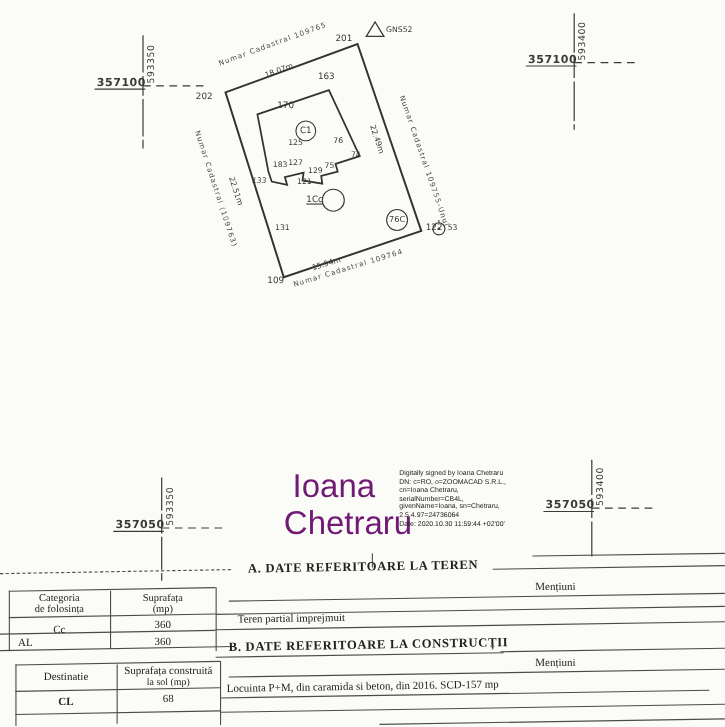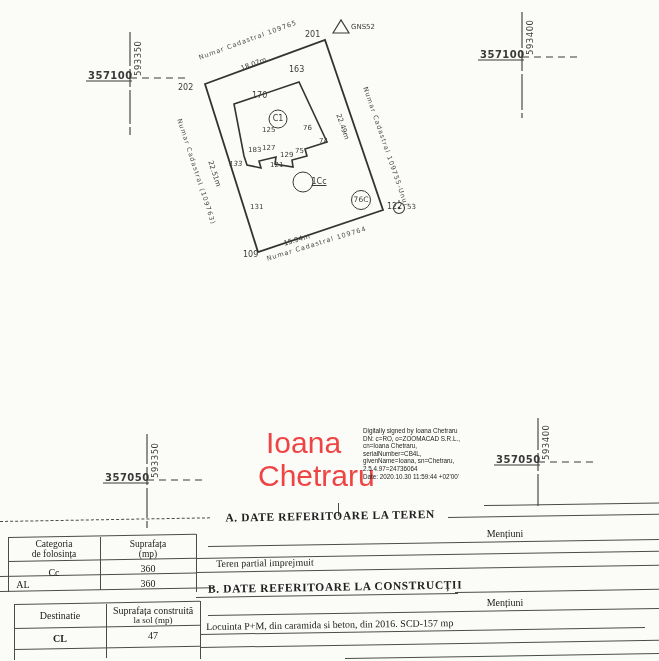--- a/index.html
+++ b/index.html
@@ -27,21 +27,21 @@
   }
   .circ-lbl{position:absolute;font-family:"DejaVu Sans", sans-serif;color:#3a3a3a;
     text-align:center;line-height:1;}
   .coord-x{position:absolute;font-family:"DejaVu Sans", sans-serif;font-size:10px;
     color:#3a3a3a;letter-spacing:0.5px;white-space:nowrap;line-height:1;font-weight:bold;}
   .coord-y{position:absolute;font-family:"DejaVu Sans", sans-serif;font-size:8.5px;
     color:#3a3a3a;letter-spacing:0.5px;white-space:nowrap;line-height:1;
     transform:rotate(-90deg);transform-origin:left top;}
   
   .sig-name{position:absolute;font-family:"Liberation Sans", sans-serif;
-    color:#ef4444;font-size:30px;line-height:1;white-space:nowrap;}
+    color:#701a75;font-size:30px;line-height:1;white-space:nowrap;}
   .sig-details{position:absolute;font-family:"Liberation Sans", sans-serif;
     font-size:6.3px;line-height:7.6px;color:#232323;width:118px;}
   
   .rule{position:absolute;height:0;border-top:1px solid #4b4b47;transform-origin:left top;}
   .rule.dashed{border-top-style:dashed;}
   .vrule{position:absolute;width:0;border-left:1px solid #4b4b47;}
   .sec-title{position:absolute;font-family:"Liberation Serif", serif;
     font-weight:bold;font-size:11.5px;letter-spacing:0.6px;text-align:center;
     color:#222;transform-origin:left top;white-space:nowrap;}
   .cell{position:absolute;font-family:"Liberation Serif", serif;font-size:9.5px;
@@ -108,21 +108,21 @@
 <span class="lbl small" style="left:319px;top:138px;">74</span>
 <span class="lbl small" style="left:248px;top:147px;">183</span>
 <span class="lbl small" style="left:262px;top:145px;">127</span>
 <span class="lbl small" style="left:280px;top:152px;">129</span>
 <span class="lbl small" style="left:295px;top:148px;">75</span>
 <span class="lbl small" style="left:229px;top:161px;font-style:italic;">133</span>
 <span class="lbl small" style="left:250px;top:164px;margin-top:40px;">131</span>
 <span class="lbl small" style="left:270px;top:162px;">121</span>
 
 <span class="circ-lbl" style="left:269px;top:115px;width:18px;font-size:8px;">C1</span>
-<span class="circ-lbl" style="left:308px;top:178px;width:22px;font-size:8px;text-decoration:underline;">1Cc</span>
+<span class="circ-lbl" style="left:275px;top:178px;width:22px;font-size:8px;text-decoration:underline;">1Cc</span>
 <span class="circ-lbl" style="left:350px;top:196px;width:22px;font-size:7.5px;">76C</span>
 
 <span class="lbl small" style="left:351px;top:24px;">GNS52</span>
 <span class="lbl small" style="left:407px;top:204px;">53</span>
 
 <span class="edge-note" style="left:198px;top:55px;transform:rotate(-20deg);">Numar Cadastral 109765</span>
 <span class="dim" style="left:240px;top:66px;transform:rotate(-20deg);">18.07m</span>
 <span class="edge-note" style="left:368px;top:86px;transform:rotate(71deg);">Numar Cadastral 109755-Unui</span>
 <span class="dim" style="left:341px;top:113px;transform:rotate(71deg);">22.49m</span>
 <span class="edge-note" style="left:266px;top:256px;transform:rotate(-17deg);">Numar Cadastral 109764</span>
@@ -191,14 +191,14 @@
 <div class="mention-text" style="left:216px;top:558px;transform:rotate(-0.9deg);">Teren partial imprejmuit</div>
 <div class="cell val" style="left:2px;top:580px;width:42px;">AL</div>
 <div class="cell val" style="left:104px;top:579px;width:88px;">360</div>
 
 <div class="sec-title" style="left:200px;top:583px;width:270px;transform:rotate(-1deg);">B. DATE REFERITOARE LA CONSTRUCȚII</div>
 <div class="cell" style="left:460px;top:598px;width:90px;font-size:10px;">Mențiuni</div>
 <div class="cell" style="left:20px;top:611px;width:80px;font-size:10px;">Destinatie</div>
 <div class="cell" style="left:110px;top:606px;width:86px;font-size:10px;">Suprafața construită</div>
 <div class="cell" style="left:110px;top:616px;width:86px;font-size:9px;">la sol (mp)</div>
 <div class="cell val" style="left:20px;top:634px;width:80px;font-weight:bold;">CL</div>
-<div class="cell val" style="left:110px;top:631px;width:86px;">47</div>
+<div class="cell val" style="left:110px;top:631px;width:86px;">68</div>
 <div class="mention-text" style="left:206px;top:621px;transform:rotate(-0.9deg);">Locuinta P+M, din caramida si beton, din 2016. SCD-157 mp</div>
 
 </body></html>

